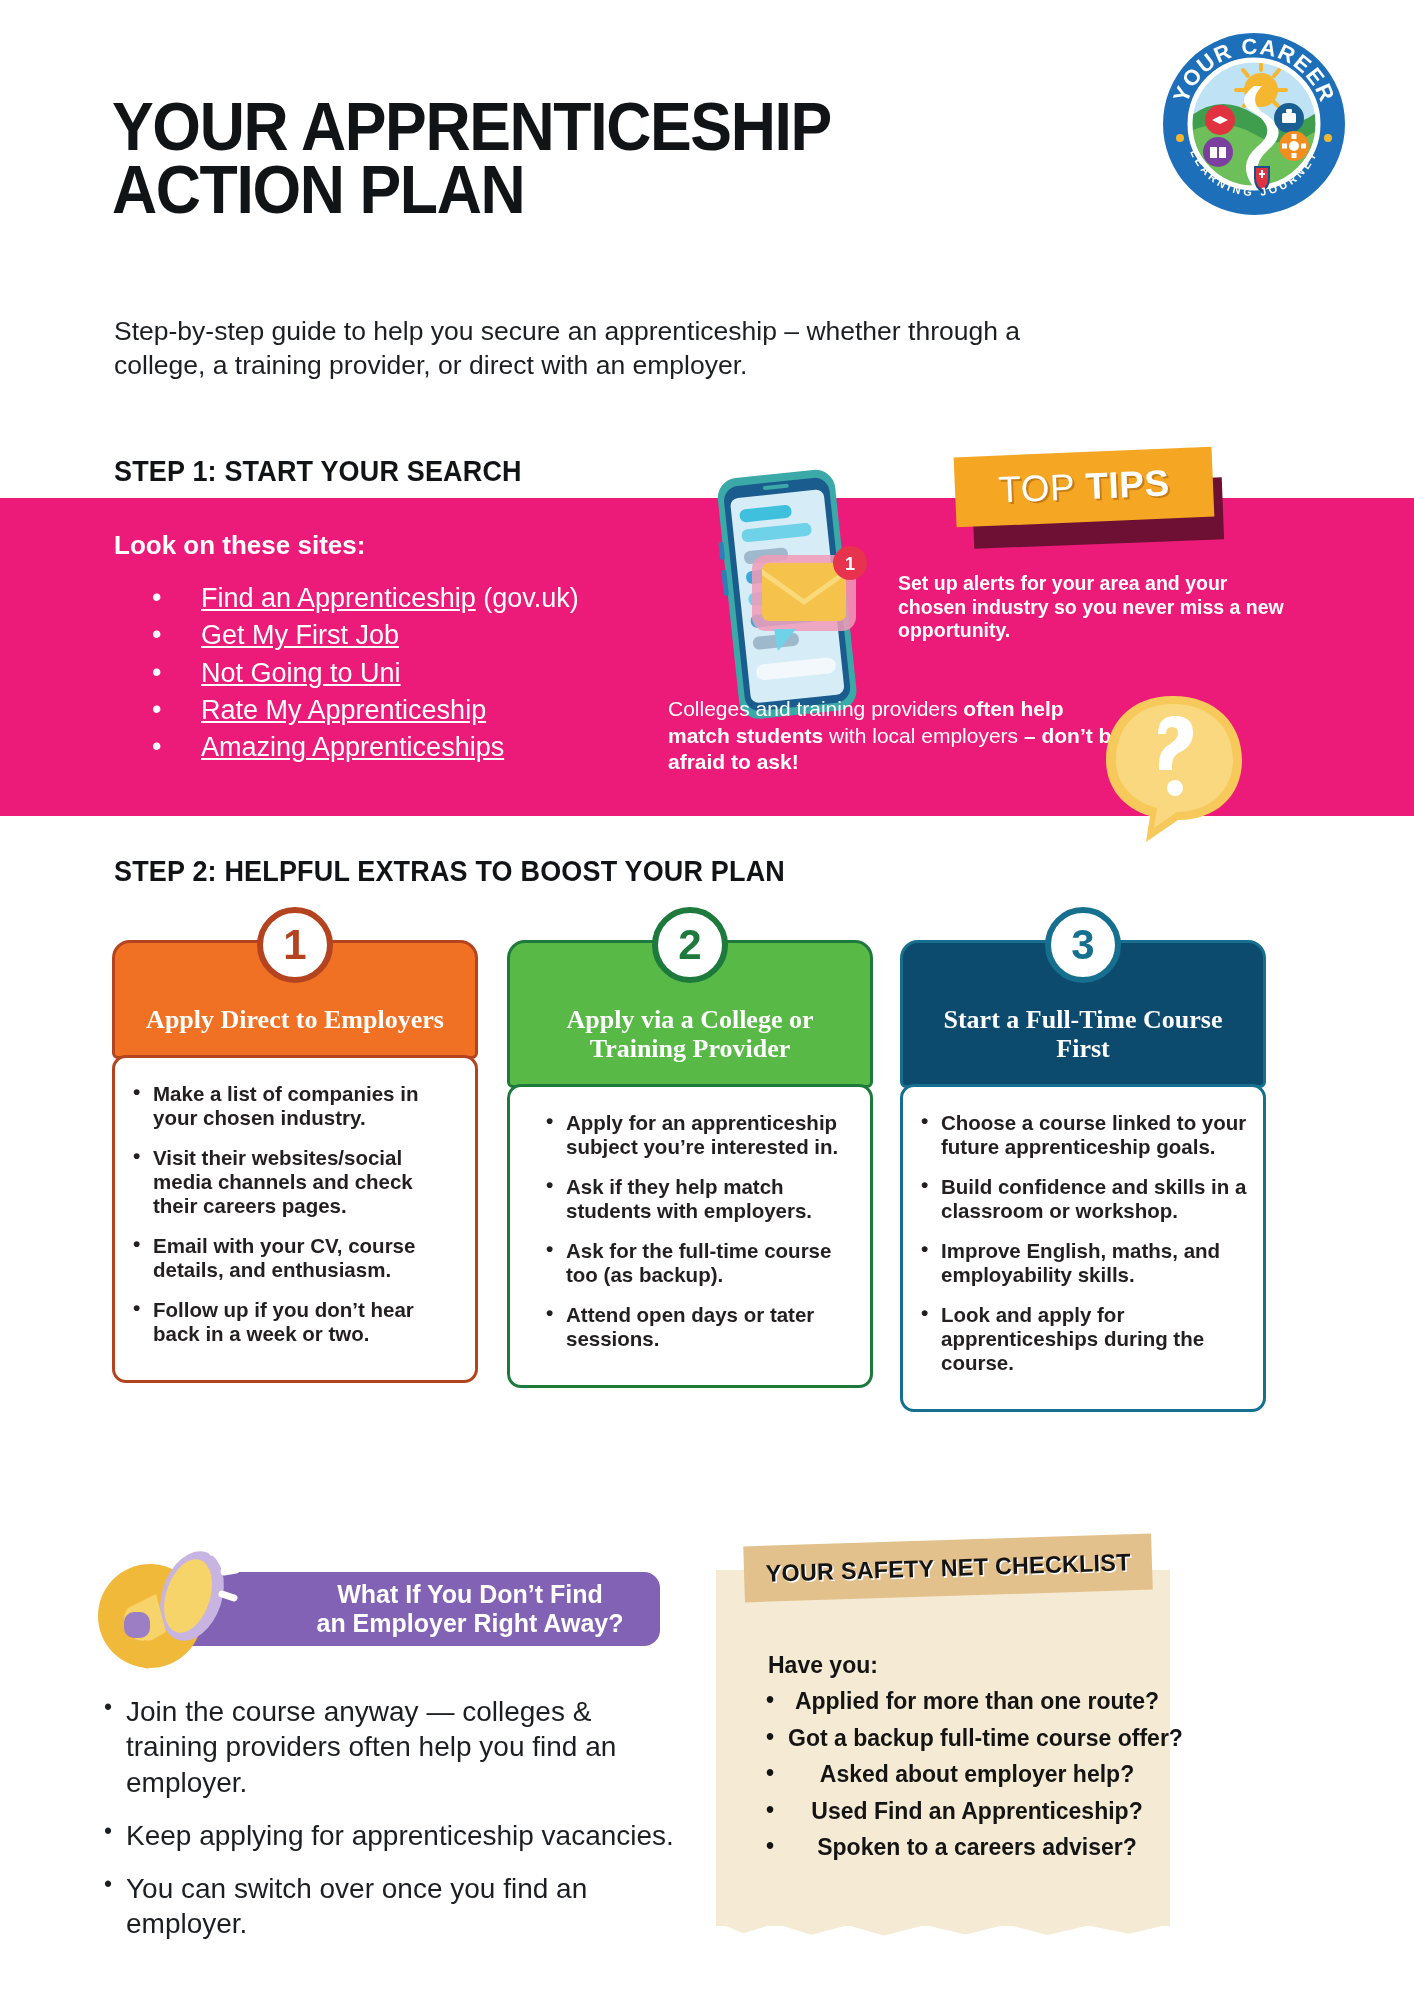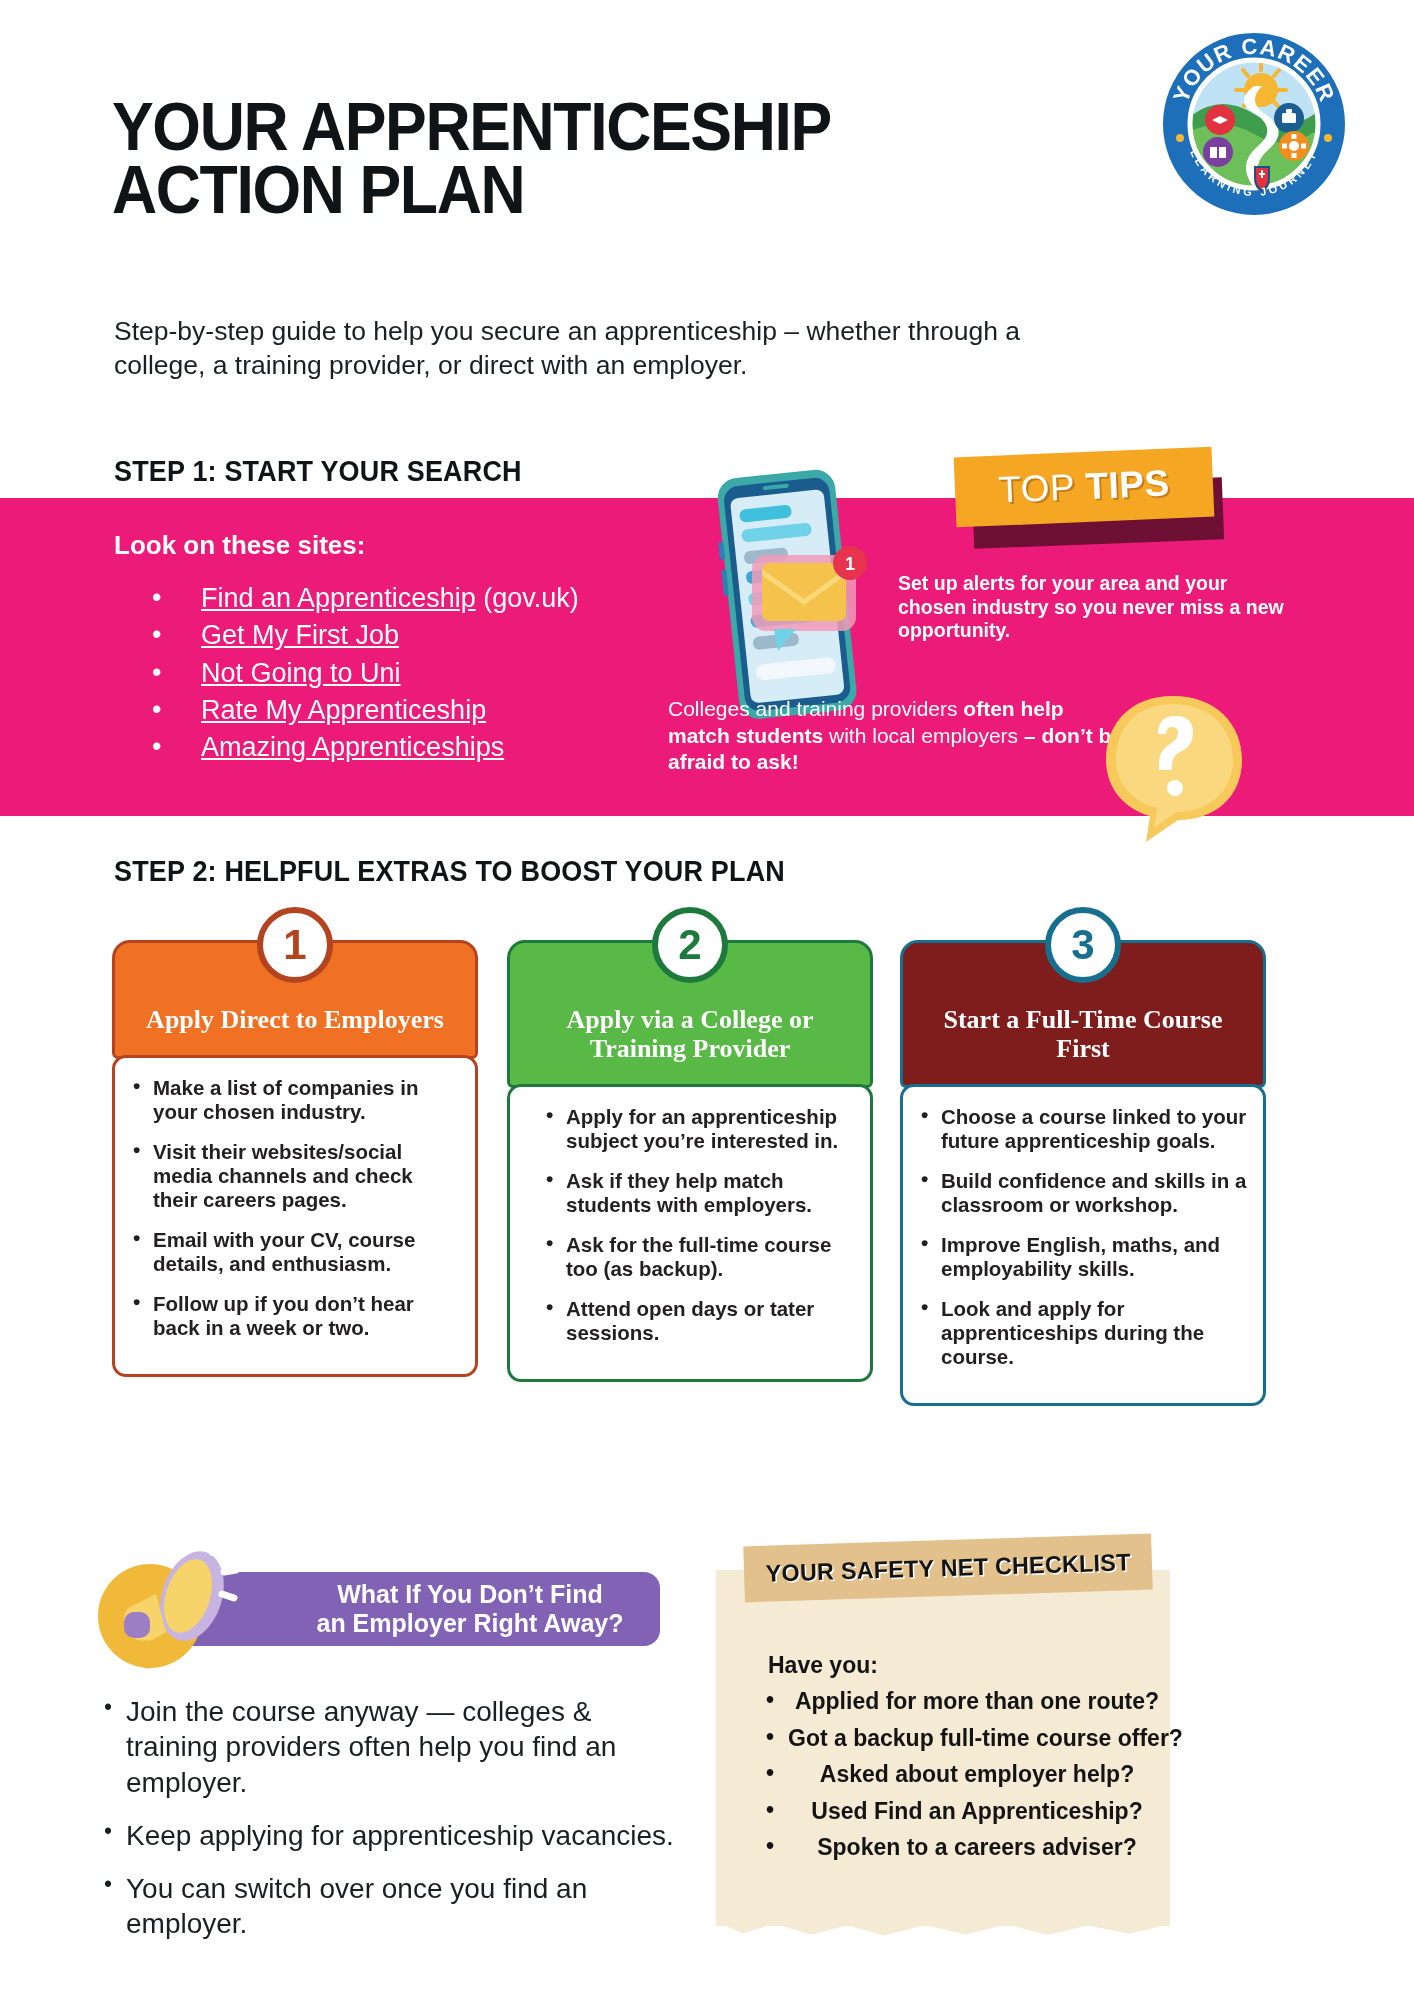--- a/index.html
+++ b/index.html
@@ -109,39 +109,39 @@
     padding:62px 16px 22px; text-align:center; border:3px solid;
   }
   .card-head-title {
     font-size:26px; font-weight:bold; color:#ffffff; line-height:1.12;font-family:Liberation Serif, serif;
   }
   .card-body {
     position:relative; margin-top:-4px;
     background:#ffffff; border:3px solid; border-radius:14px;
     padding:18px 14px 18px 8px; min-height:290px;
   }
-  .card-bullets { list-style:none; }
+  .card-bullets { list-style:none;margin-top:6px; }
   .card-bullets li {
     position:relative; padding-left:30px; margin-bottom:16px;
     font-size:20.5px; font-weight:bold; color:#231f20; line-height:1.17;
   }
   .card-bullets li:before {
     content:"\2022"; position:absolute; left:10px; top:-2px; font-size:21px;
   }
 
   
   #card-1 .card-head { background:#f07024; border-color:#b44420; }
   #card-1 .card-num-circle { border-color:#b44420; color:#b44420; }
   #card-1 .card-body { border-color:#b44420; }
   
   #card-2 .card-head { background:#59b946; border-color:#1d7a3c; }
   #card-2 .card-num-circle { border-color:#1d7a3c; color:#1d7a3c; }
   #card-2 .card-body { border-color:#1d7a3c;padding-left:26px; }
   
-  #card-3 .card-head { background:#7f1d1d; border-color:#166f8e; }
+  #card-3 .card-head { background:#0c4a6e; border-color:#166f8e; }
   #card-3 .card-num-circle { border-color:#166f8e; color:#166f8e; }
   #card-3 .card-body { border-color:#166f8e; }
 
   
   #megaphone { position:absolute; left:88px; top:1538px; width:160px; height:140px; }
   #purple-banner {
     position:absolute; left:170px; top:1572px; width:490px; height:74px;
     background:#8162b4; border-radius:16px;
     display:flex; align-items:center; justify-content:center;
   }

